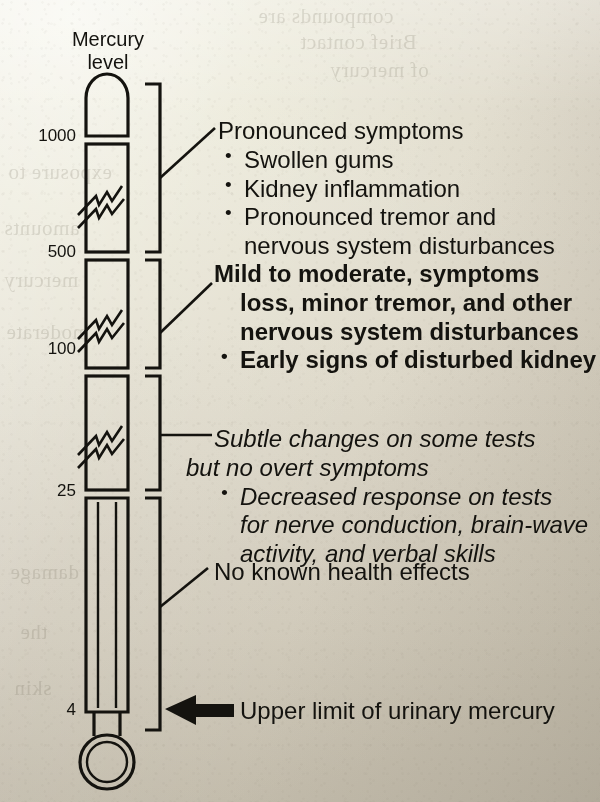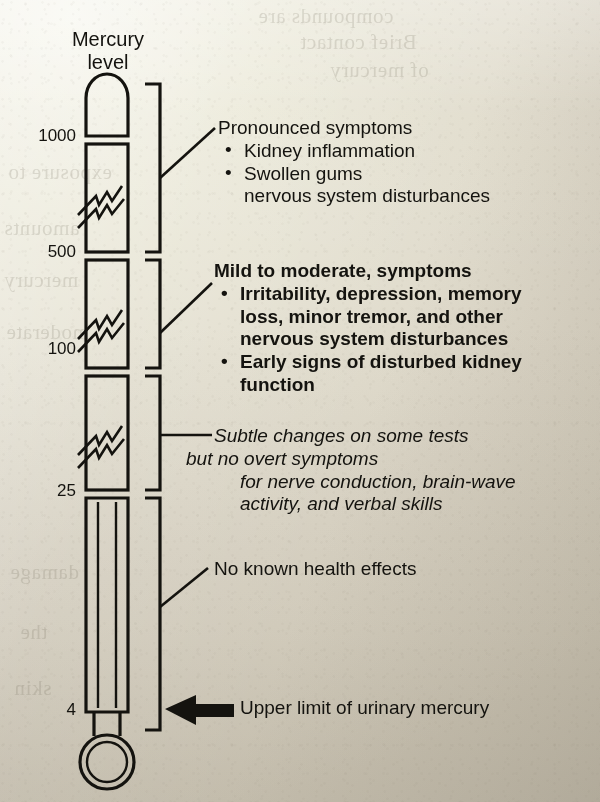--- a/index.html
+++ b/index.html
@@ -74,21 +74,21 @@
   .title {
     font-size: 20px;
     text-align: center;
     line-height: 1.14;
   }
   .scale-num {
     font-size: 17px;
     text-align: right;
   }
   .callout {
-    font-size: 19px;
+    font-size: 24px;
     line-height: 1.20;
   }
   .callout .bl {
     display: block;
     position: relative;
     padding-left: 26px;
   }
   .callout .bl::before {
     content: "\2022";
     position: absolute;
@@ -174,37 +174,37 @@
   </div>
 
   <div class="lbl scale-num" style="left:12px; top:126px; width:64px;">1000</div>
   <div class="lbl scale-num" style="left:12px; top:242px; width:64px;">500</div>
   <div class="lbl scale-num" style="left:12px; top:339px; width:64px;">100</div>
   <div class="lbl scale-num" style="left:12px; top:481px; width:64px;">25</div>
   <div class="lbl scale-num" style="left:12px; top:700px; width:64px;">4</div>
 
   <div class="lbl callout" style="left:218px; top:117px;">
     <span class="hd">Pronounced symptoms</span>
+    <span class="bl">Swollen gums</span>
     <span class="bl">Kidney inflammation</span>
-    <span class="bl">Swollen gums</span>
+    <span class="bl">Pronounced tremor and</span>
     <span class="cont">nervous system disturbances</span>
   </div>
 
   <div class="lbl callout" style="left:214px; top:260px;font-weight:bold;">
     <span class="hd">Mild to moderate, symptoms</span>
-    <span class="bl">Irritability, depression, memory</span>
     <span class="cont">loss, minor tremor, and other</span>
     <span class="cont">nervous system disturbances</span>
     <span class="bl">Early signs of disturbed kidney</span>
-    <span class="cont">function</span>
   </div>
 
   <div class="lbl callout" style="left:214px; top:425px;font-style:italic;">
     <span class="hd">Subtle changes on some tests</span>
     <span class="hd" style="margin-left:-28px;">but no overt symptoms</span>
+    <span class="bl">Decreased response on tests</span>
     <span class="cont">for nerve conduction, brain-wave</span>
     <span class="cont">activity, and verbal skills</span>
   </div>
 
   <div class="lbl callout" style="left:214px; top:558px;">
     <span class="hd">No known health effects</span>
   </div>
 
   <div class="lbl callout" style="left:240px; top:697px;">
     <span class="hd">Upper limit of urinary mercury</span>

